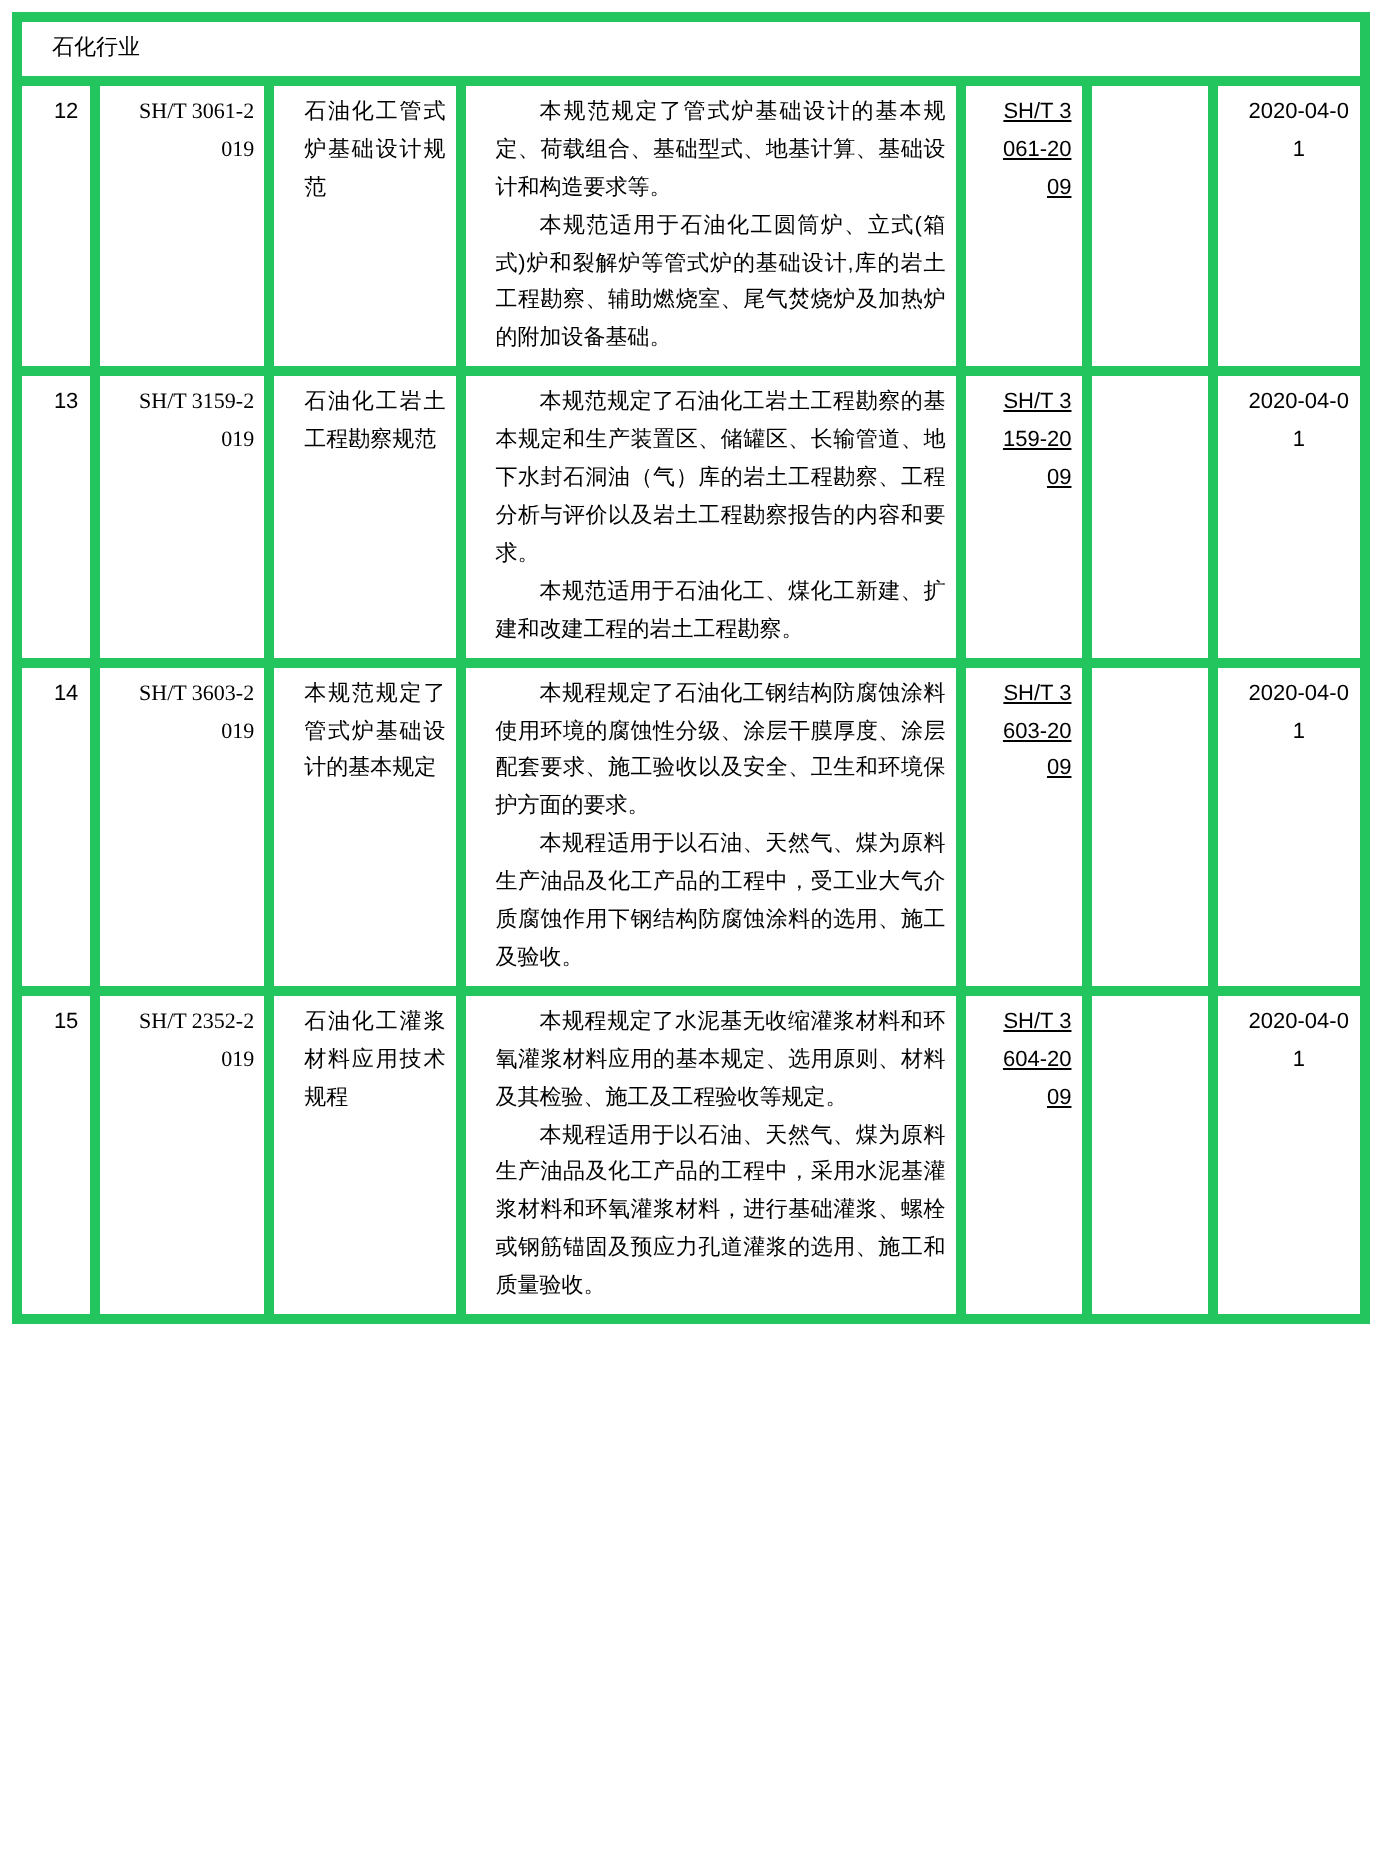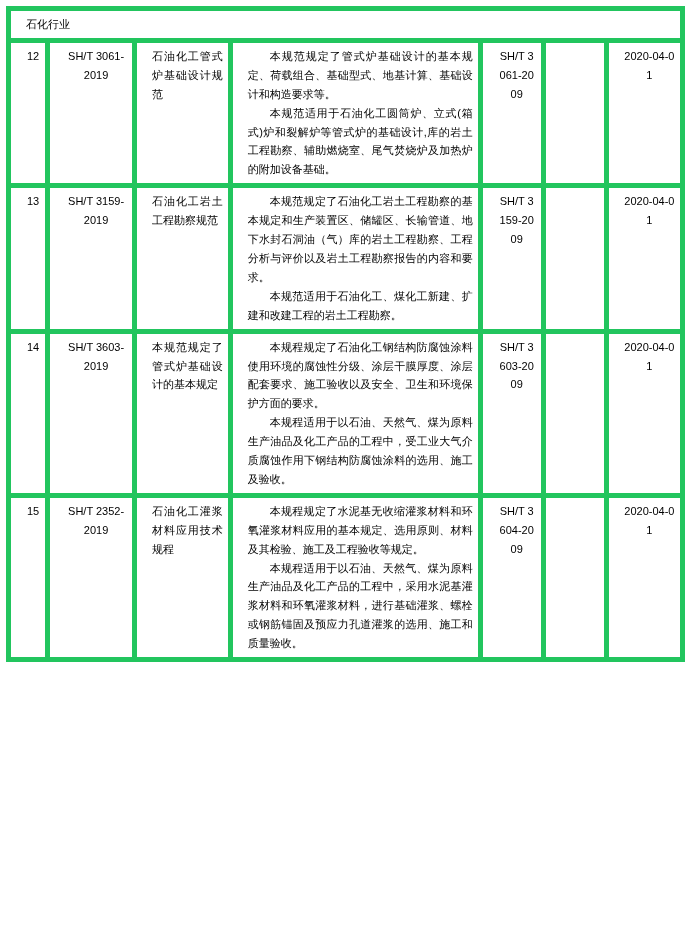--- a/index.html
+++ b/index.html
@@ -34,24 +34,24 @@
     font-size: 11px;
     line-height: 1.72;
     word-break: break-all;
   }
   .section-row td {
     padding: 4px 6px 5px 6px;
     font-size: 12.5px;
     line-height: 1.5;
   }
   .col-num   { width: 36px;  text-align: center; }
-  .col-code  { width: 80px;  text-align: center; }
+  .col-code  { width: 80px;  text-align: right; font-family: Liberation Serif, serif; }
   .col-name  { width: 88px;  text-align: left; }
   .col-desc  { width: 230px; text-align: justify; text-justify: inter-ideograph; }
-  .col-std   { width: 58px;  text-align: center; }
+  .col-std   { width: 58px;  text-align: right; text-decoration: underline; }
   .col-blank { width: 58px;  }
   .col-date  { width: 70px;  text-align: center; }
 
   .num-stack { line-height: 1.72; }
   .desc-p {
     margin: 0;
     text-indent: 2em;
     text-align: justify;
     text-justify: inter-ideograph;
   }

